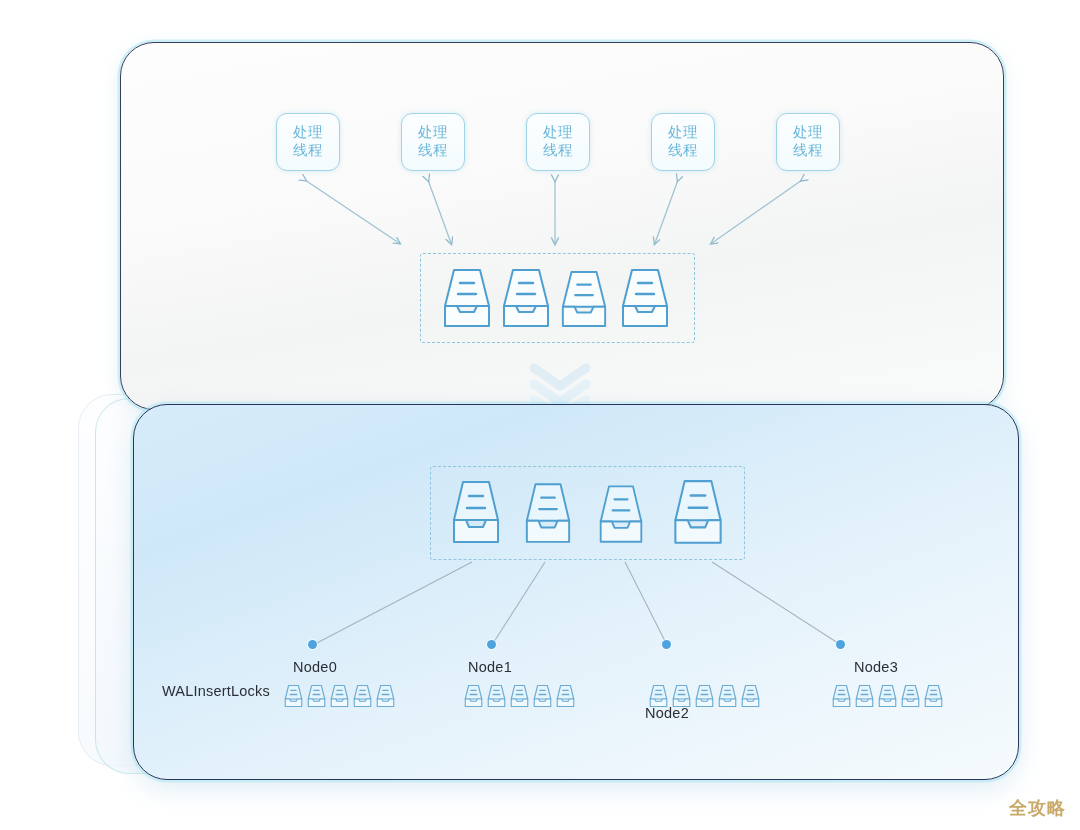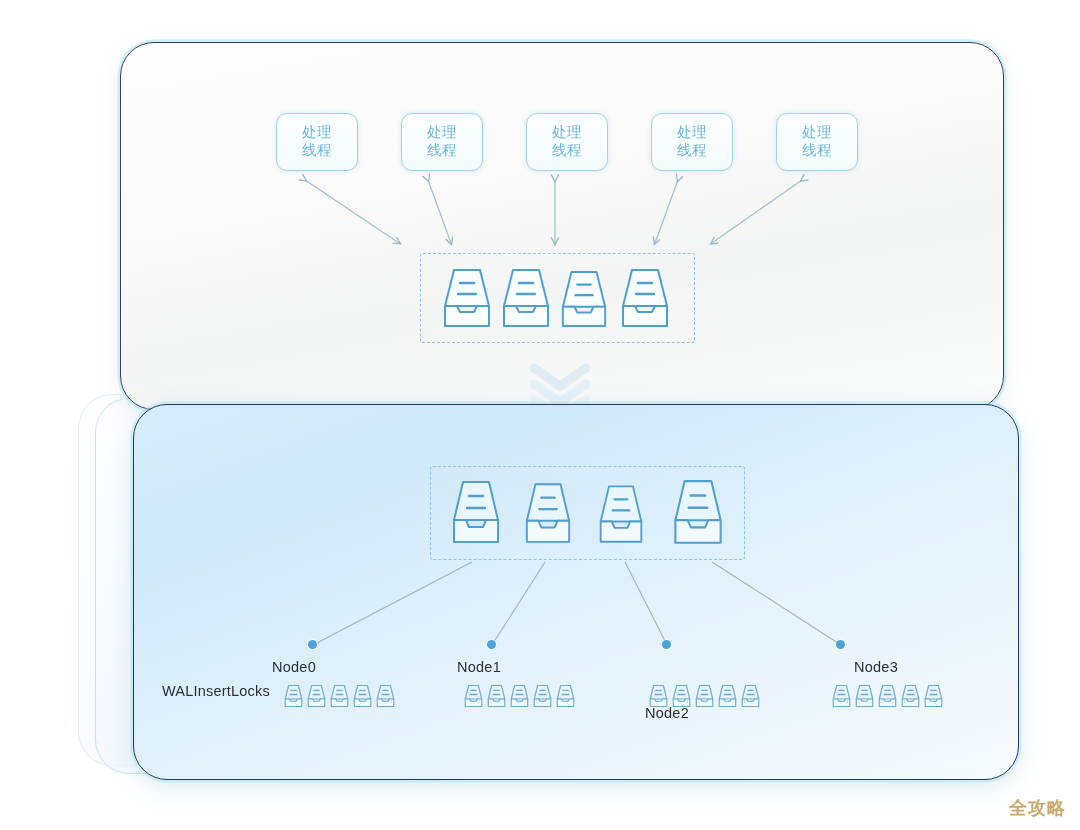--- a/index.html
+++ b/index.html
@@ -40,21 +40,21 @@
   .card-bottom {
     left: 133px; top: 404px; width: 886px; height: 376px;
     background: linear-gradient(160deg,#d6ecfa 0%,#cfe8f8 22%,#e4f2fb 58%,#f6fbfd 100%);
     border: 1.3px solid #2a3560;
     box-shadow: 0 0 0 2.5px rgba(150,225,235,0.40), 0 8px 26px rgba(110,175,210,0.22);
   }
 
   
   .thread-chip {
     position: absolute;
-    width: 82px; height: 58px;
+    width: 64px; height: 58px;
     border: 1.4px solid #9fd3e6;
     border-radius: 11px;
     background: linear-gradient(180deg,#fbfeff 0%,#f4fbfd 100%);
     display: flex; flex-direction: column;
     align-items: center; justify-content: center;
     color: #69b6d9;
     font-size: 14.5px;
     line-height: 1.22;
     letter-spacing: .5px;
     box-shadow: 0 0 5px rgba(170,215,235,0.45);
@@ -250,22 +250,22 @@
     </g>
   </svg>
 
   <div class="node-dot" style="left:308px; top:640px;"></div>
   <div class="node-dot" style="left:487px; top:640px;"></div>
   <div class="node-dot" style="left:662px; top:640px;"></div>
   <div class="node-dot" style="left:836px; top:640px;"></div>
 
   <div class="walk-label" style="left:162px; top:659px;margin-top:24px;">WALInsertLocks</div>
 
-  <div class="node-label" style="left:272px; top:659px;">Node0</div>
-  <div class="node-label" style="left:457px; top:659px;text-align:center;">Node1</div>
+  <div class="node-label" style="left:293px; top:659px;">Node0</div>
+  <div class="node-label" style="left:468px; top:659px;text-align:center;">Node1</div>
   <div class="node-label" style="left:645px; top:659px;margin-top:46px;">Node2</div>
   <div class="node-label" style="left:854px; top:659px;">Node3</div>
 
   <div class="mini-row" style="left:283px; top:684px;">
       <span><svg width="21" height="24" viewBox="0 0 52 64">
   <path d="M13 4 L39 4 L48 40 L4 40 Z" fill="#e6f4fc" stroke="#6aabd4" stroke-width="3" stroke-linejoin="round"></path>
   <line x1="19" y1="17" x2="33" y2="17" stroke="#6aabd4" stroke-width="3.4" stroke-linecap="round"></line>
   <line x1="17" y1="28" x2="35" y2="28" stroke="#6aabd4" stroke-width="3.4" stroke-linecap="round"></line>
   <path d="M4 40 L4 60 L48 60 L48 40 L36 40 L33 46 L19 46 L16 40 Z" fill="#f0f9fe" stroke="#6aabd4" stroke-width="3" stroke-linejoin="round"></path>
 </svg></span>

